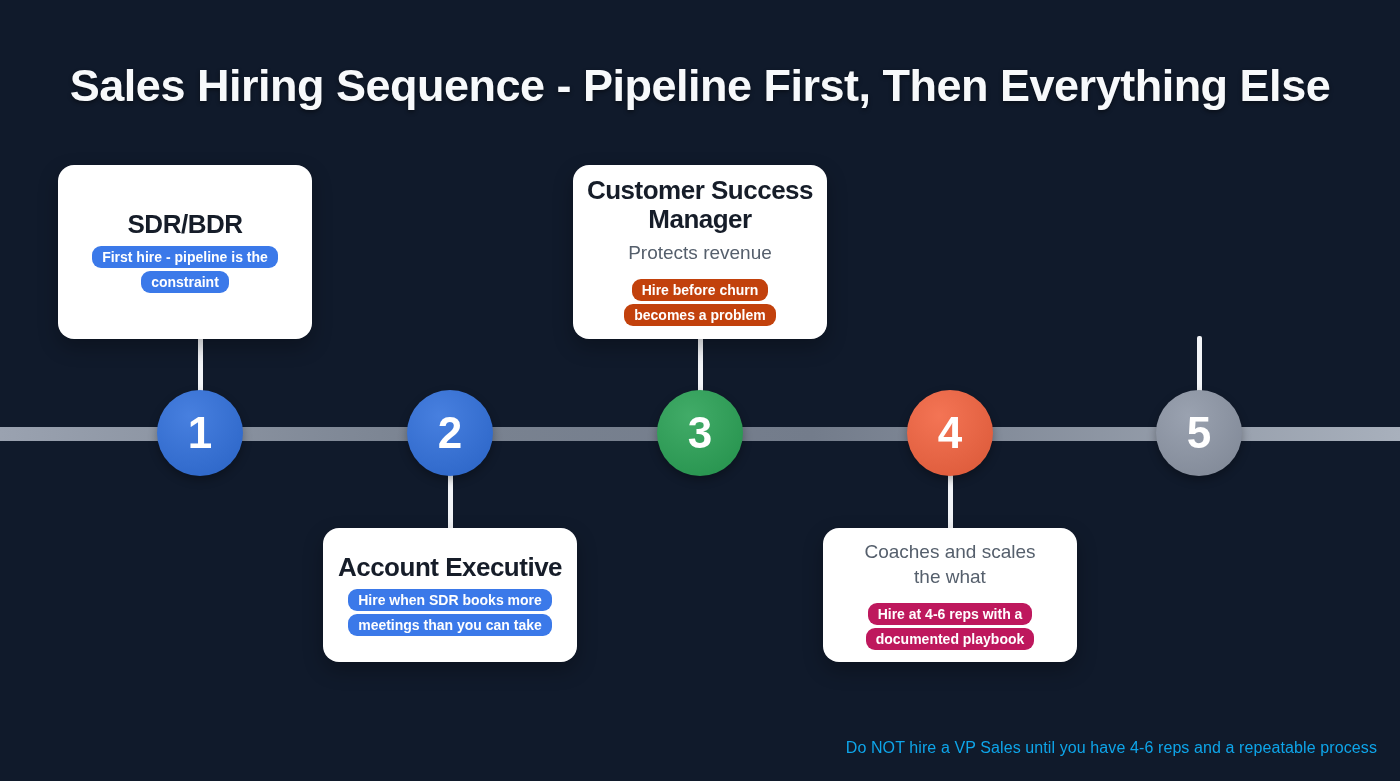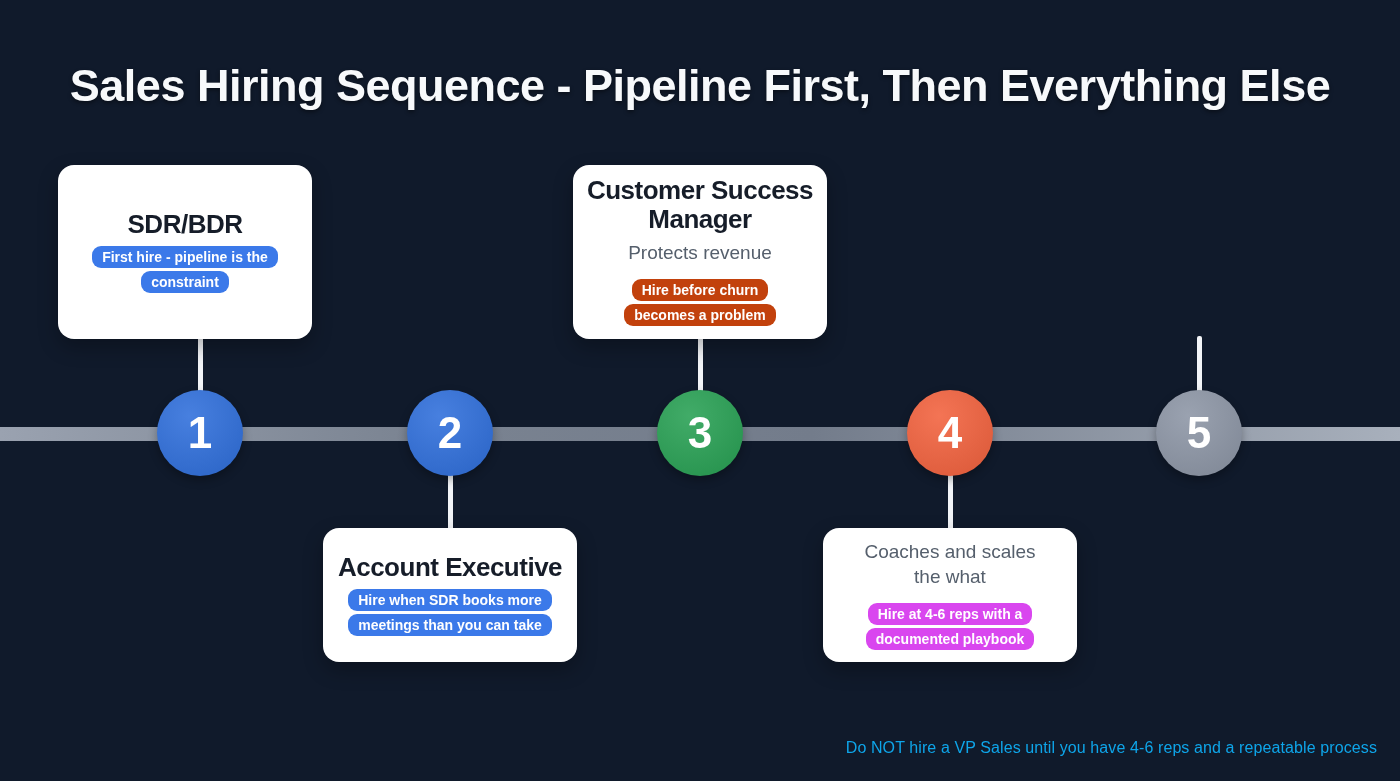--- a/index.html
+++ b/index.html
@@ -181,21 +181,21 @@
     </div>
   </div>
   <div class="connector conn-top conn-3"></div>
   <div class="circle circ-3" style="background-color: rgb(39, 160, 83);">
     <span>3</span>
   </div>
 
   <div class="card card-bottom card-4">
     <div class="card-subtitle sub-4">Coaches and scales the what</div>
     <div class="badge-wrap bw-4">
-      <span class="badge" style="background-color: #d946ef;">Hire at 4-6 reps with a documented playbook</span>
+      <span class="badge" style="background-color: #be185d;">Hire at 4-6 reps with a documented playbook</span>
     </div>
   </div>
   <div class="connector conn-bottom conn-4"></div>
   <div class="circle circ-4" style="background-color: rgb(242, 97, 61);">
     <span>4</span>
   </div>
 
   <div class="connector conn-top conn-5"></div>
   <div class="circle circ-5" style="background-color: rgb(140, 149, 165);">
     <span>5</span>

